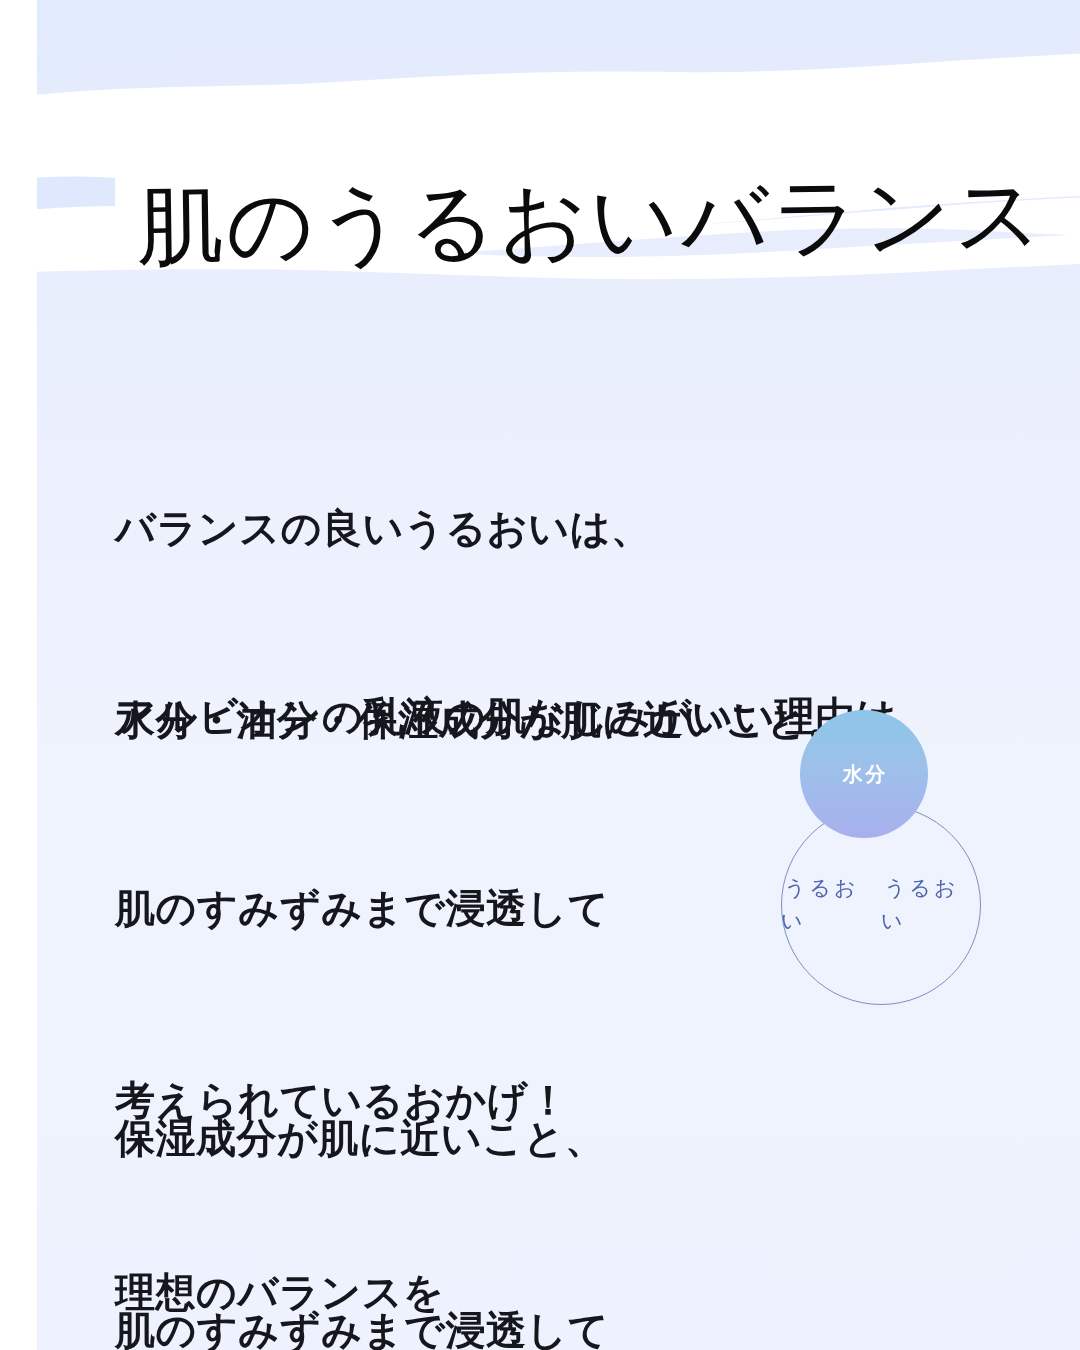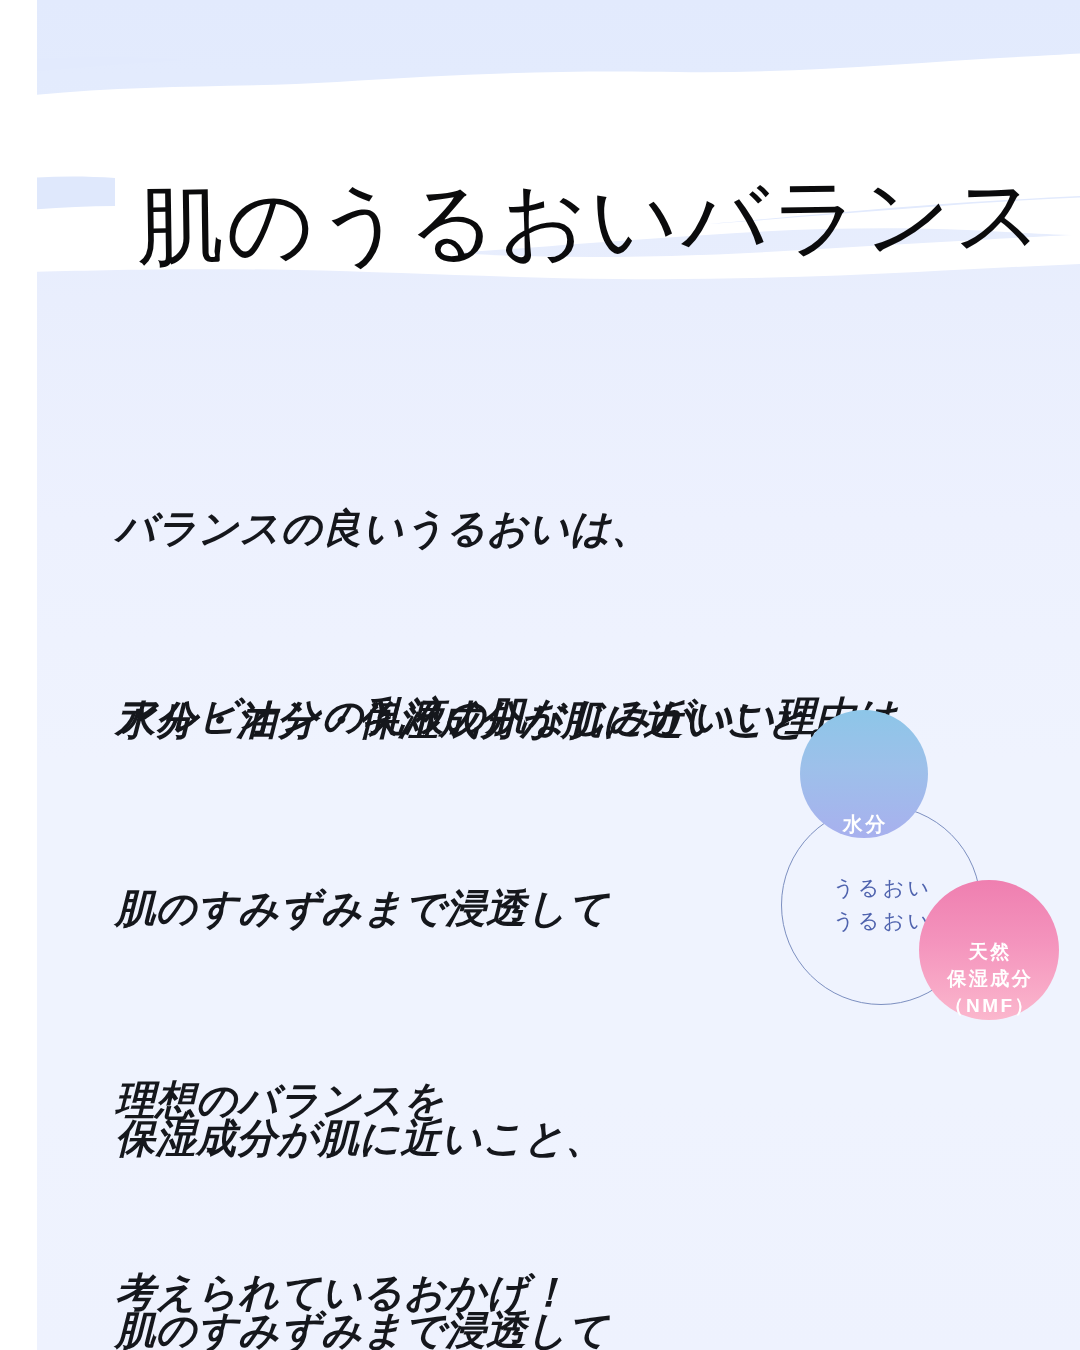--- a/index.html
+++ b/index.html
@@ -71,21 +71,21 @@
     font-weight: 700;
     font-size: 40px;
     line-height: 1.60;
     letter-spacing: 0.012em;
     white-space: pre;
   }
   .copy-intro   { top: 368px; }
   .copy-reason  { top: 556px; }
   .copy-outro   { top: 978px; }
 
-  .copy-block .ln { display: block; font-style: italic; }
+  .copy-block .ln { display: block; }
 
   
   .venn {
     position: absolute;
     left: 660px;
     top: 690px;
     width: 370px;
     height: 345px;
   }
   .venn-ring {
@@ -99,42 +99,41 @@
     box-sizing: border-box;
     background: transparent;
   }
   .venn-center {
     position: absolute;
     left: 84px;
     top: 115px;
     width: 200px;
     height: 200px;
     display: flex;
-    flex-direction: column;
     align-items: center;
     justify-content: center;
     color: #4f63ae;
     font-size: 21px;
     line-height: 1.55;
     letter-spacing: 0.16em;
     text-indent: 0.16em;
     font-family: "DejaVu Sans", sans-serif;
     font-weight: 500;
   }
 
   .bubble {
     position: absolute;
     border-radius: 50%;
     display: flex;
     flex-direction: column;
     align-items: center;
-    justify-content: flex-end;
+    justify-content: center;
     color: #ffffff;
     text-align: center;
-    font-family: Liberation Sans, sans-serif;
+    font-family: Liberation Mono, monospace;
     font-weight: 600;
     letter-spacing: 0.13em;
     text-indent: 0.13em;
   }
   .bubble .bl { display: block; white-space: nowrap; }
 
   .bubble-water {
     left: 103px;
     top: 20px;
     width: 128px;
@@ -216,42 +215,37 @@
   <h1 class="title">肌のうるおいバランス</h1>
 
   <div class="copy-block copy-intro">
     <span class="ln">バランスの良いうるおいは、</span>
     <span class="ln">水分・油分・保湿成分が肌に近いこと。</span>
   </div>
 
   <div class="copy-block copy-reason">
     <span class="ln">アルビオンの乳液の肌なじみがいい理由は</span>
     <span class="ln">肌のすみずみまで浸透して</span>
+    <span class="ln">考えられているおかげ！</span>
     <span class="ln">理想のバランスを</span>
-    <span class="ln">考えられているおかげ！</span>
   </div>
 
   <div class="venn">
     <div class="venn-ring"></div>
 
     <div class="venn-center">
       <span>うるおい</span>
       <span>うるおい</span>
     </div>
 
     <div class="bubble bubble-water">
       <span class="bl">水分</span>
     </div>
 
 
-    <div class="bubble bubble-nmf">
-      <span class="bl">天然</span>
-      <span class="bl">保湿成分</span>
-      <span class="bl">（NMF）</span>
-    </div>
   </div>
 
   <div class="copy-block copy-outro">
     <span class="ln">保湿成分が肌に近いこと、</span>
     <span class="ln">肌のすみずみまで浸透して</span>
     
   </div>
 
 </div>
 

